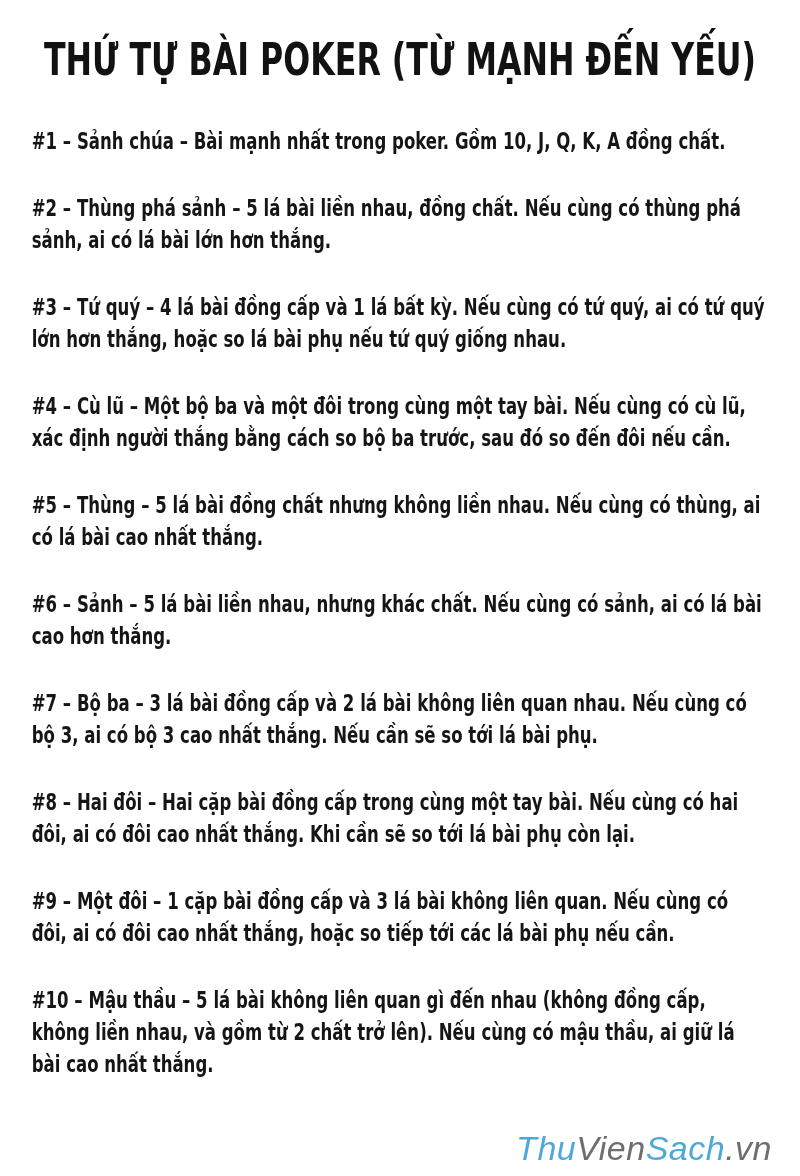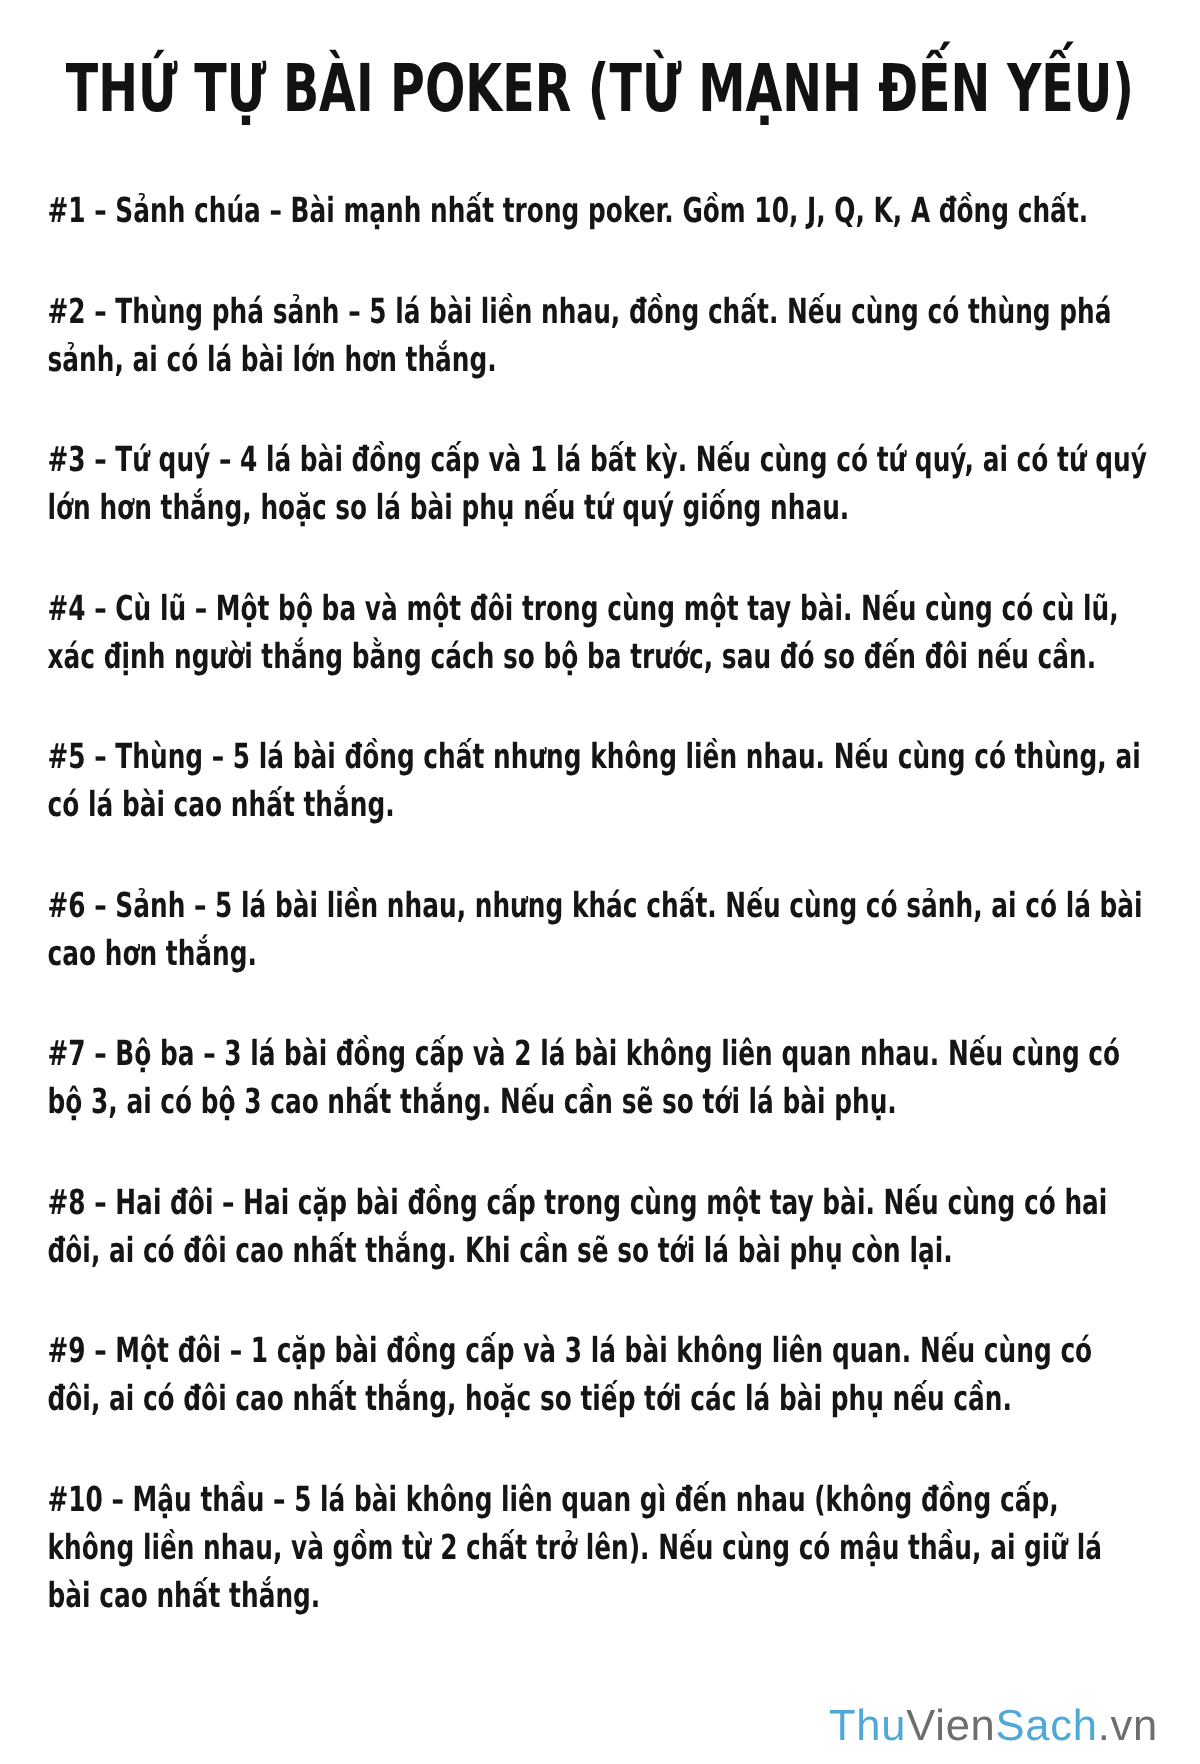--- a/index.html
+++ b/index.html
@@ -38,24 +38,25 @@
     font-weight: bold;
     line-height: 32px;
     letter-spacing: 0px;
     color: #151515;
   }
   .footer-logo {
     position: absolute;
     right: 28px;
     bottom: 8px;
     font-family: "Liberation Sans", sans-serif;
-    font-size: 29px;
+    font-size: 34px;
     font-weight: normal;
     letter-spacing: 0.5px;
     white-space: nowrap;
+    font-style: italic;
   }
   .footer-logo span { display: inline; }
 </style>
 </head>
 <body>
 
 <div class="scale-wrap">
 
   <h1 class="doc-title">THỨ TỰ BÀI POKER (TỪ MẠNH ĐẾN YẾU)</h1>
 

